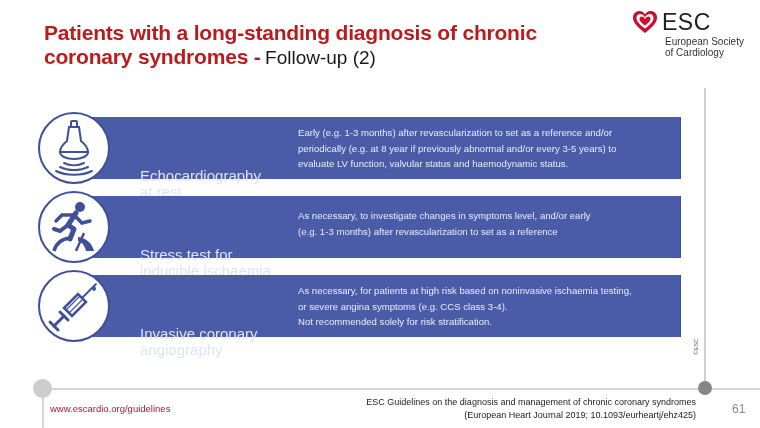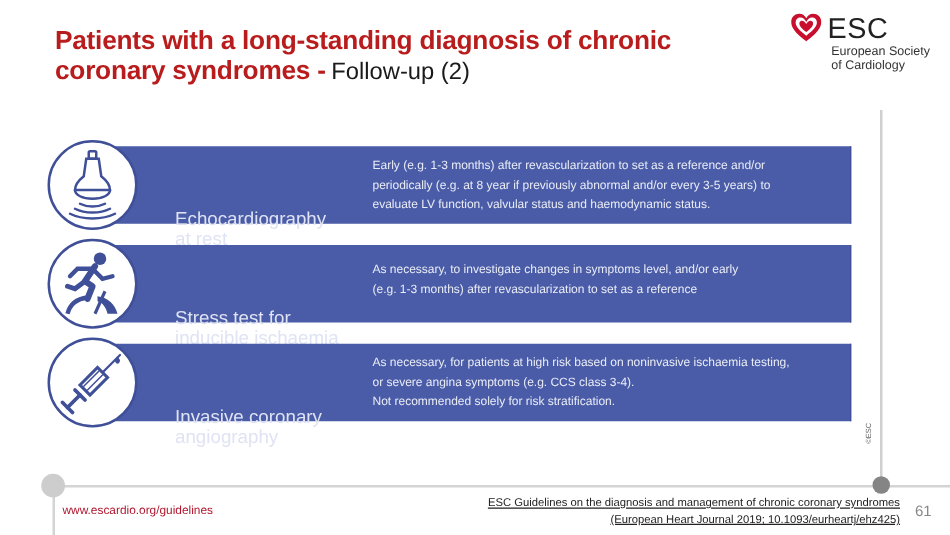--- a/index.html
+++ b/index.html
@@ -22,21 +22,21 @@
   .rdot { position: absolute; left: 698px; top: 381px; width: 14px; height: 14px; border-radius: 50%; background: #858585; }
   .copy { position: absolute; left: 693px; top: 355px; font-size: 6px; color: #666; transform: rotate(-90deg); transform-origin: left top; white-space: nowrap; }
 
   .row { position: absolute; left: 0; width: 760px; height: 62px; }
   .box { position: absolute; left: 70px; top: 0; width: 611px; height: 62px; background: #4a5ca7; border-right: 1px solid #3e4f98; }
   .circle { position: absolute; left: 38px; top: -5px; width: 72px; height: 72px; border-radius: 50%; background: #ffffff; border: 2.5px solid #3f4f98; display: flex; align-items: center; justify-content: center; }
   .label { position: absolute; left: 140px; top: 13px; width: 140px; color: #dfe3f3; font-size: 15px; line-height: 16px; margin-top: 38px; }
   .desc { position: absolute; left: 298px; top: 8px; width: 380px; color: #e9ecf6; font-size: 9.6px; line-height: 15.5px; }
 
   .footer-url { position: absolute; left: 50px; top: 403px; color: #b0172e; font-size: 9.5px; }
-  .footer-ref { position: absolute; left: 360px; top: 396px; width: 360px; text-align: right; color: #222; font-size: 9px; line-height: 13px; text-decoration: underline; }
+  .footer-ref { position: absolute; left: 336px; top: 396px; width: 360px; text-align: right; color: #222; font-size: 9px; line-height: 13px; }
   .page-num { position: absolute; left: 732px; top: 402px; color: #888; font-size: 12px; text-align: right; }
 </style>
 </head>
 <body>
 
 <div class="title">
   <div><span class="red">Patients with a long-standing diagnosis of chronic</span></div>
   <div>
     <span class="red">coronary syndromes -</span>
     <span class="black">Follow-up (2)</span>

